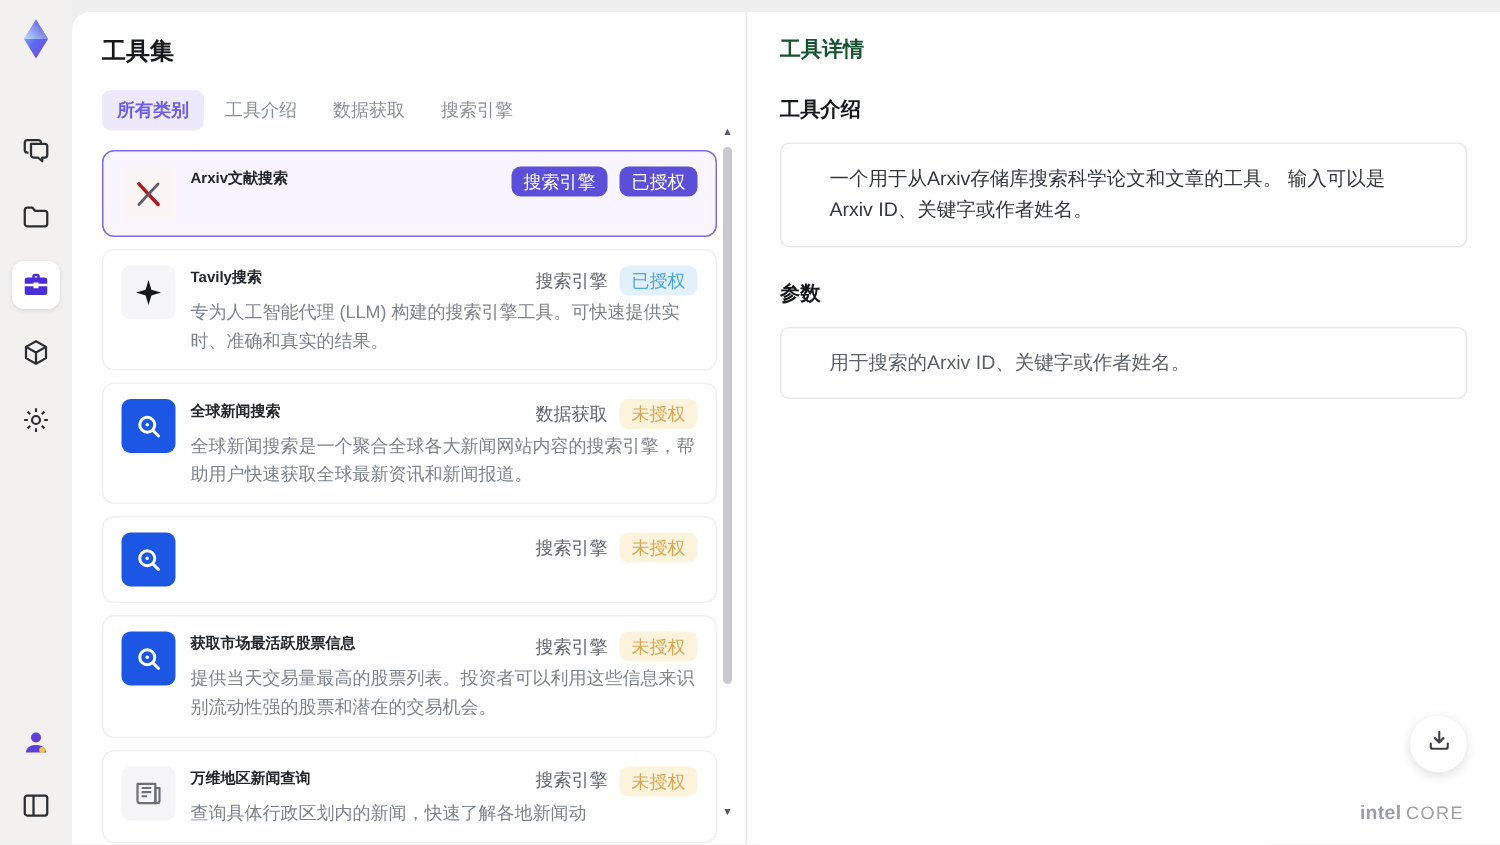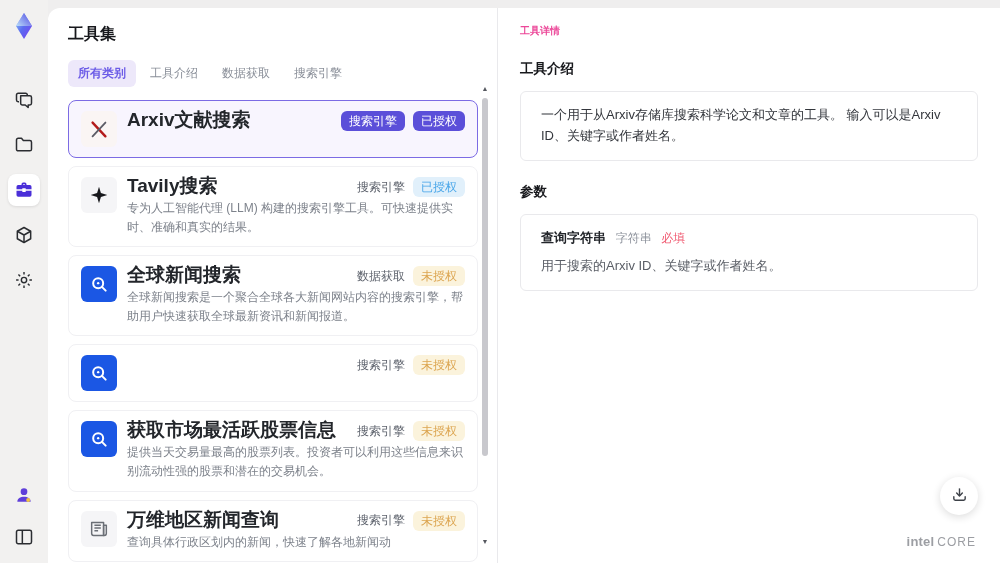--- a/index.html
+++ b/index.html
@@ -33,39 +33,39 @@
 
   .cards { width:410px; }
   .card { position:relative; display:flex; gap:10px; background:#fff; border:1px solid #f0f0f3;
           border-radius:8px; padding:10px 12px; margin-bottom:8px; cursor:pointer; }
   .card.selected { border:1.5px solid #7c6be4; background:#f8f5fe; }
   .tool-icon { flex:0 0 36px; width:36px; height:36px; border-radius:6px; background:#f5f5f7;
                display:flex; align-items:center; justify-content:center; overflow:hidden; }
   .tool-icon.blue { background:#1b57e4; }
   .tool-icon.arxiv-bg { background:#faf5f4; }
   .tool-body { flex:1; min-width:0; }
-  .tool-name { font-size:19px; font-weight:bold; color:#23262b; line-height:18px; margin-bottom:4px; }
+  .tool-name { font-size:10px; font-weight:bold; color:#23262b; line-height:18px; margin-bottom:4px; }
   .tool-desc { font-size:12px; color:#7d828b; line-height:1.55; }
   .badges { position:absolute; top:10px; right:12px; display:flex; gap:8px; align-items:center; }
   .badge { font-size:12px; line-height:1; padding:4px 8px; border-radius:6px; white-space:nowrap; }
   .badge.solid { color:#fff; }
   .cat-text { font-size:12px; color:#5f646e; white-space:nowrap; }
 
   
   .scroll-track { position:absolute; top:76px; bottom:4px; right:8px; width:8px;
                   display:flex; flex-direction:column; align-items:center; }
   .scroll-arrow { font-size:7px; color:#55585f; line-height:10px; height:10px; cursor:pointer; }
   .scroll-thumb { width:6px; height:358px; margin-top:4px; background:#c8c8cd; border-radius:3px; cursor:pointer; }
   .scroll-arrow.down { position:absolute; bottom:12px; }
 
   
   .detail-panel { flex:1; padding:16px 22px 0 22px; }
-  .detail-title { font-size:10px; font-weight:bold; color:#ec4899; margin-bottom:22px; }
+  .detail-title { font-size:14px; font-weight:bold; color:#14532d; margin-bottom:22px; }
   .section-h { font-size:13.5px; font-weight:bold; color:#17181c; margin-bottom:13px; }
-  .detail-box { border:1px solid #e9e9ec; border-radius:6px; background:#fff; padding:13px 20px;
+  .detail-box { border:1px solid #e9e9ec; border-radius:6px; background:#fff; padding:13px 32px;
                 font-size:13px; color:#33363c; line-height:1.6; margin-bottom:22px; }
   .param-line { font-size:13px; margin-bottom:8px; }
   .param-name { font-weight:bold; color:#23262b; }
   .param-type { font-size:12px; color:#8a8f99; margin-left:6px; }
   .param-required { font-size:12px; margin-left:6px; }
   .param-desc { font-size:13px; color:#5a5e66; }
 
   
   .fab { position:absolute; right:22px; bottom:48px; width:38px; height:38px; border-radius:50%;
          background:#fff; box-shadow:0 2px 8px rgba(0,0,0,.14); display:flex; align-items:center;
@@ -272,25 +272,20 @@
         <div class="scroll-arrow down">▼</div>
       </div>
     </section>
 
     <section class="detail-panel">
       <div class="detail-title">工具详情</div>
       <div class="section-h">工具介绍</div>
       <div class="detail-box">一个用于从Arxiv存储库搜索科学论文和文章的工具。 输入可以是Arxiv ID、关键字或作者姓名。</div>
       <div class="section-h">参数</div>
       <div class="detail-box">
-        <div class="param-line">
-          <span class="param-name">查询字符串</span>
-          <span class="param-type">字符串</span>
-          <span class="param-required" id="param-required" style="color: rgb(240, 91, 114);">必填</span>
-        </div>
         <div class="param-desc">用于搜索的Arxiv ID、关键字或作者姓名。</div>
       </div>
     </section>
   </div>
 
   <div class="fab">
     <span>
       <svg width="17" height="17" viewBox="0 0 24 24" fill="none" stroke="#3d4148" stroke-width="2" stroke-linecap="round" stroke-linejoin="round">
         <path d="M12 4v9"></path>
           <path d="M8 10l4 4 4-4"></path>

